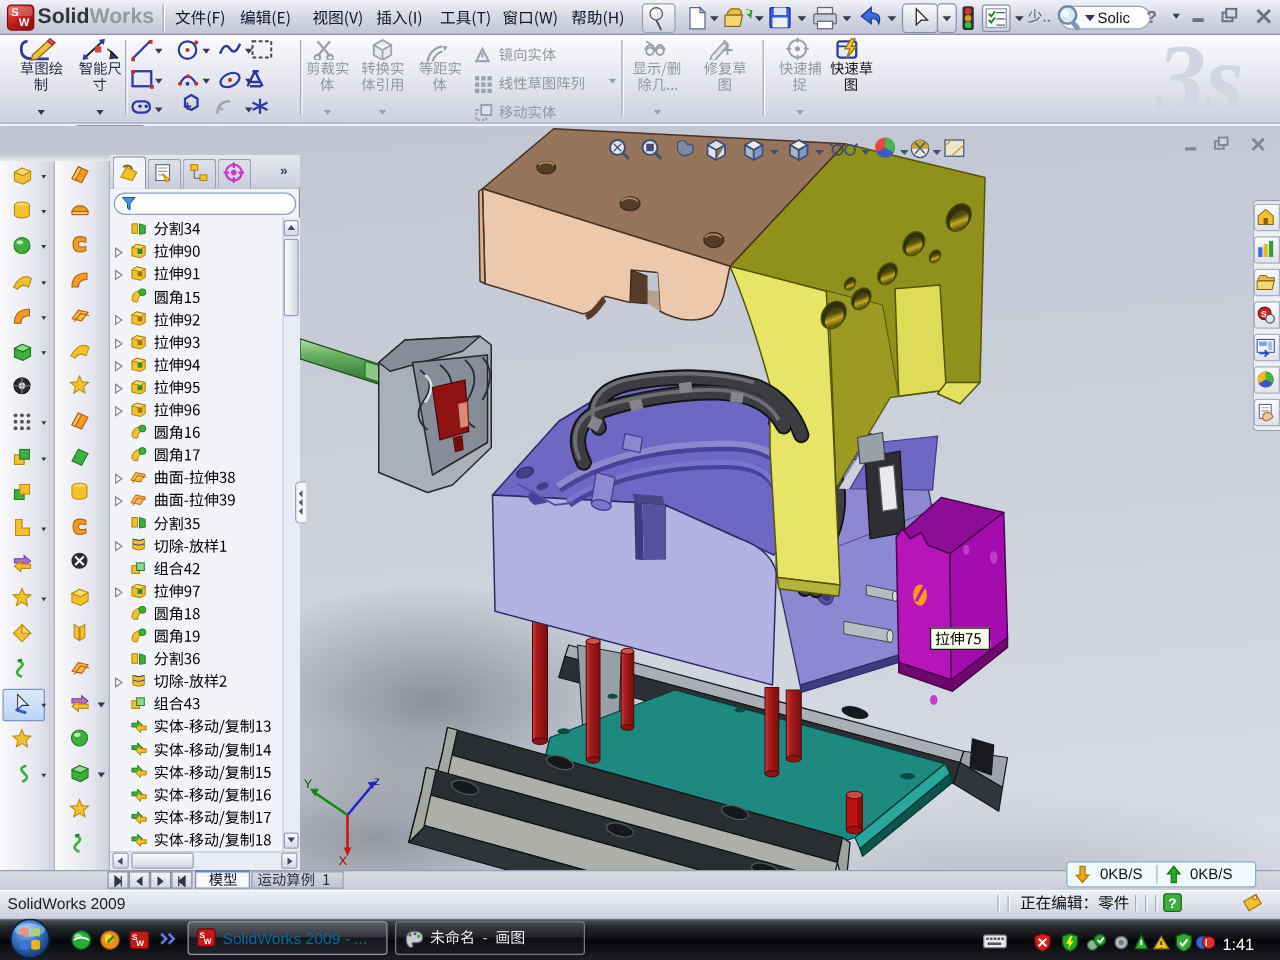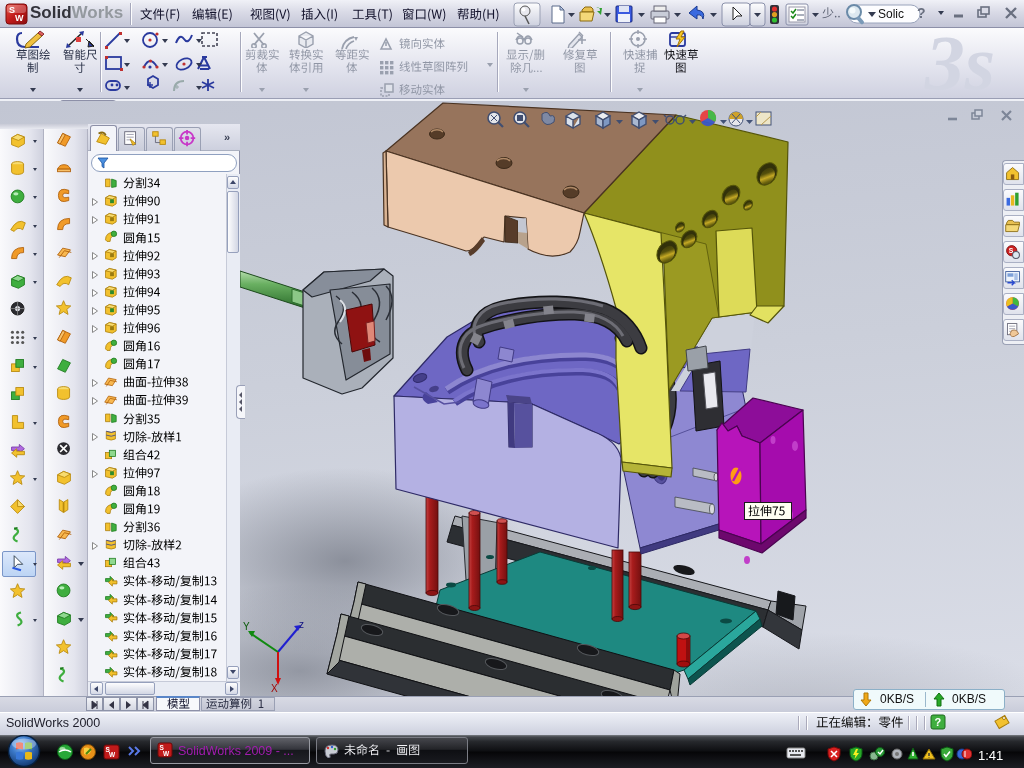--- a/index.html
+++ b/index.html
@@ -1528,21 +1528,21 @@
 <svg class="ct " style="left:206px;top:698px;" width="59" height="15">
     <g fill="#2a2e44" transform="translate(0,9.91) scale(0.011500,-0.011500)">
       <use href="#g8fd0" x="0"></use>
       <use href="#g52a8" x="1000"></use>
       <use href="#g7b97" x="2000"></use>
       <use href="#g4f8b" x="3000"></use>
       <use href="#g0031" x="4500"></use>
     </g>
   </svg>
 <div class="ab" style="left:0;top:712px;width:1024px;height:23px;background:linear-gradient(#eef0f7,#cdd0de);border-top:1px solid #fff"></div>
-<div class="ab" style="left:6px;top:716px;font-size:12.5px;color:#1c1c28">SolidWorks 2000</div>
+<div class="ab" style="left:6px;top:716px;font-size:12.5px;color:#1c1c28">SolidWorks 2009</div>
 <div class="ab" style="left:798px;top:716px;width:2px;height:14px;border-left:1px solid #aab;border-right:1px solid #fff"></div>
 <div class="ab" style="left:806px;top:716px;width:2px;height:14px;border-left:1px solid #aab;border-right:1px solid #fff"></div>
 <svg class="ct " style="left:816px;top:715.5px;" width="88" height="16">
     <g fill="#111" transform="translate(0,10.78) scale(0.012500,-0.012500)">
       <use href="#g6b63" x="0"></use>
       <use href="#g5728" x="1000"></use>
       <use href="#g7f16" x="2000"></use>
       <use href="#g8f91" x="3000"></use>
       <use href="#gff1a" x="4000"></use>
       <use href="#g96f6" x="5000"></use>
@@ -1600,21 +1600,21 @@
 <text x="49.5" y="8" font-size="6.5" font-weight="bold" fill="#fff" font-family="Liberation Sans">S</text>
 <text x="53" y="13" font-size="6.5" font-weight="bold" fill="#fff" font-family="Liberation Sans">W</text>
 <path d="M73 3 l4 4 -4 4 M79 3 l4 4 -4 4" stroke="#5a7ae8" stroke-width="2" fill="none"></path>
 </svg>
 <div class="ab" style="left:150px;top:737px;width:160px;height:27px;border:1px solid #989aa2;border-radius:3px;background:linear-gradient(#606168,#34353c 45%,#17181d 50%,#222329)"></div>
 <svg class="ab" style="left:157px;top:742px" width="16" height="16" viewBox="0 0 16 16">
 <rect x="1" y="1" width="14" height="14" rx="2" fill="#c01a1a" stroke="#6a0808"></rect>
 <text x="2.5" y="8" font-size="6.5" font-weight="bold" fill="#fff" font-family="Liberation Sans">S</text>
 <text x="6" y="13.5" font-size="6.5" font-weight="bold" fill="#fff" font-family="Liberation Sans">W</text>
   </svg>
-<div class="ab" style="left:178px;top:744px;font-size:12.5px;color:#a21caf">SolidWorks 2009 - ...</div>
+<div class="ab" style="left:178px;top:744px;font-size:12.5px;color:#0369a1">SolidWorks 2009 - ...</div>
 <div class="ab" style="left:316px;top:737px;width:152px;height:27px;border:1px solid #7a7c84;border-radius:3px;background:linear-gradient(#45464c,#232428 45%,#0e0f13 50%,#191a1f)"></div>
 <svg class="ab" style="left:323px;top:742px" width="16" height="16" viewBox="0 0 16 16">
 <path d="M2 9 q0 -6 7 -6 q6 0 6 5 q0 4 -4 4 l-3 0 q-2 0 -1 2 q1 2 -2 2 q-3 -2 -3 -7 z" fill="#c8ccd4" stroke="#667"></path>
 <circle cx="5" cy="6" r="1.2" fill="#d03030"></circle>
     <circle cx="9" cy="5" r="1.2" fill="#3060d0"></circle>
     <circle cx="12" cy="7" r="1.2" fill="#30a030"></circle>
 </svg>
 <svg class="ct " style="left:344px;top:744px;" width="77" height="16">
     <g fill="#f4f4f8" transform="translate(0,10.34) scale(0.012000,-0.012000)">
       <use href="#g672a" x="0"></use>

